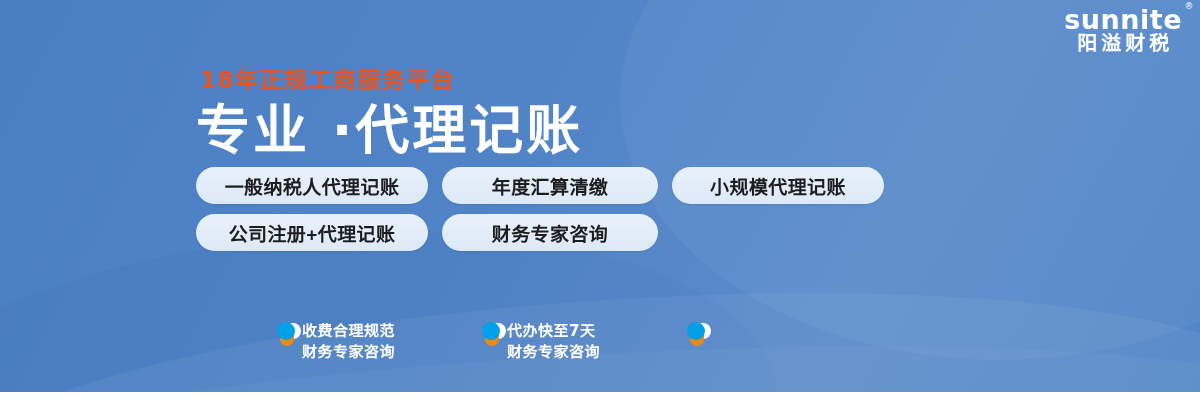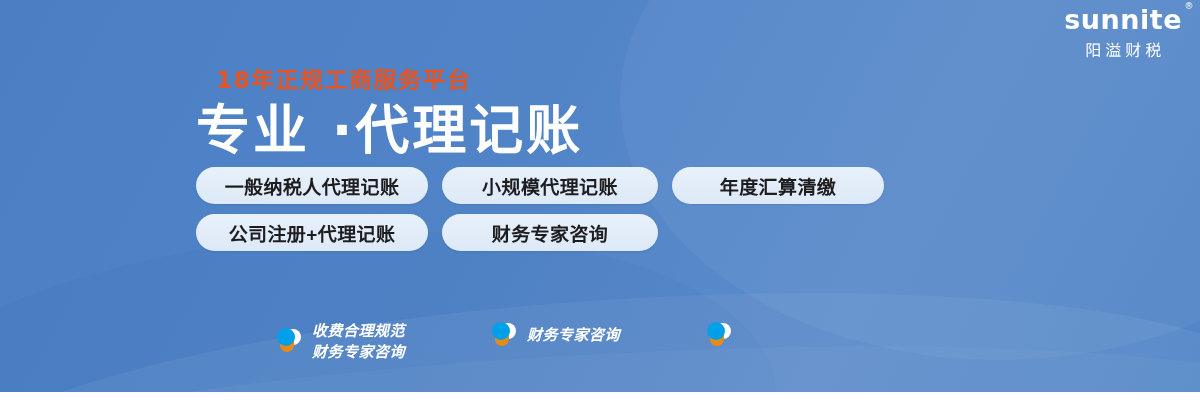--- a/index.html
+++ b/index.html
@@ -86,42 +86,42 @@
   }
   .logo-tm {
     position: absolute;
     top: -4px;
     right: -12px;
     font-size: 9px;
     font-weight: 400;
     line-height: 1;
   }
   .logo-sub {
-    margin-top: 10px;
-    color: #ffffff;
-    font-size: 16px;
-    font-weight: 400;
+    margin-top: 0;
+    color: #ffffff;
+    font-size: 20px;
+    font-weight: 700;
     letter-spacing: 4px;
     padding-left: 4px;
   }
 
   
   .content {
     position: absolute;
     left: 196px;
     top: 68px;
     width: 760px;
   }
   .eyebrow {
     color: #e8541f;
     font-size: 23px;
     font-weight: 700;
     letter-spacing: 1.5px;
     line-height: 1.1;
-    margin: 0 0 9px 20px;
+    margin: 0 0 9px 4px;
     font-family: "DejaVu Sans", sans-serif;
   }
   .headline {
     color: #ffffff;
     font-size: 54px;
     font-weight: 700;
     letter-spacing: 3px;
     line-height: 1.08;
     margin: 0 0 6px 0;
     font-family: "DejaVu Sans", sans-serif;
@@ -155,23 +155,20 @@
   .features {
     position: absolute;
     left: 276px;
     bottom: 28px;
     display: flex;
     align-items: flex-start;
     gap: 86px;
   }
   .feature {
     display: flex;
-    align-items: center;
-    gap: 10px;
-    font-style: italic;
   }
   .feature-icon {
     position: relative;
     width: 26px;
     height: 30px;
     flex: 0 0 auto;
   }
   .feature-icon .crescent {
     position: absolute;
     left: 9px;
@@ -228,22 +225,22 @@
     </div>
     <div class="logo-sub">阳溢财税</div>
   </div>
 
   <div class="content">
     <p class="eyebrow">18年正规工商服务平台</p>
     <h1 class="headline">专业 ·代理记账</h1>
 
     <div class="pill-grid">
       <div class="pill">一般纳税人代理记账</div>
+      <div class="pill">年度汇算清缴</div>
       <div class="pill">小规模代理记账</div>
-      <div class="pill">年度汇算清缴</div>
       <div class="pill">公司注册+代理记账</div>
       <div class="pill">财务专家咨询</div>
     </div>
   </div>
 
   <div class="features">
 
     <div class="feature">
       <div class="feature-icon">
         <span class="crescent"></span>
@@ -256,20 +253,21 @@
       </div>
     </div>
 
     <div class="feature">
       <div class="feature-icon">
         <span class="crescent"></span>
         <span class="cup"></span>
         <span class="dot"></span>
       </div>
       <div class="feature-text">
+        <div>代办快至7天</div>
         <div>财务专家咨询</div>
       </div>
     </div>
 
     <div class="feature">
       <div class="feature-icon">
         <span class="crescent"></span>
         <span class="cup"></span>
         <span class="dot"></span>
       </div>

